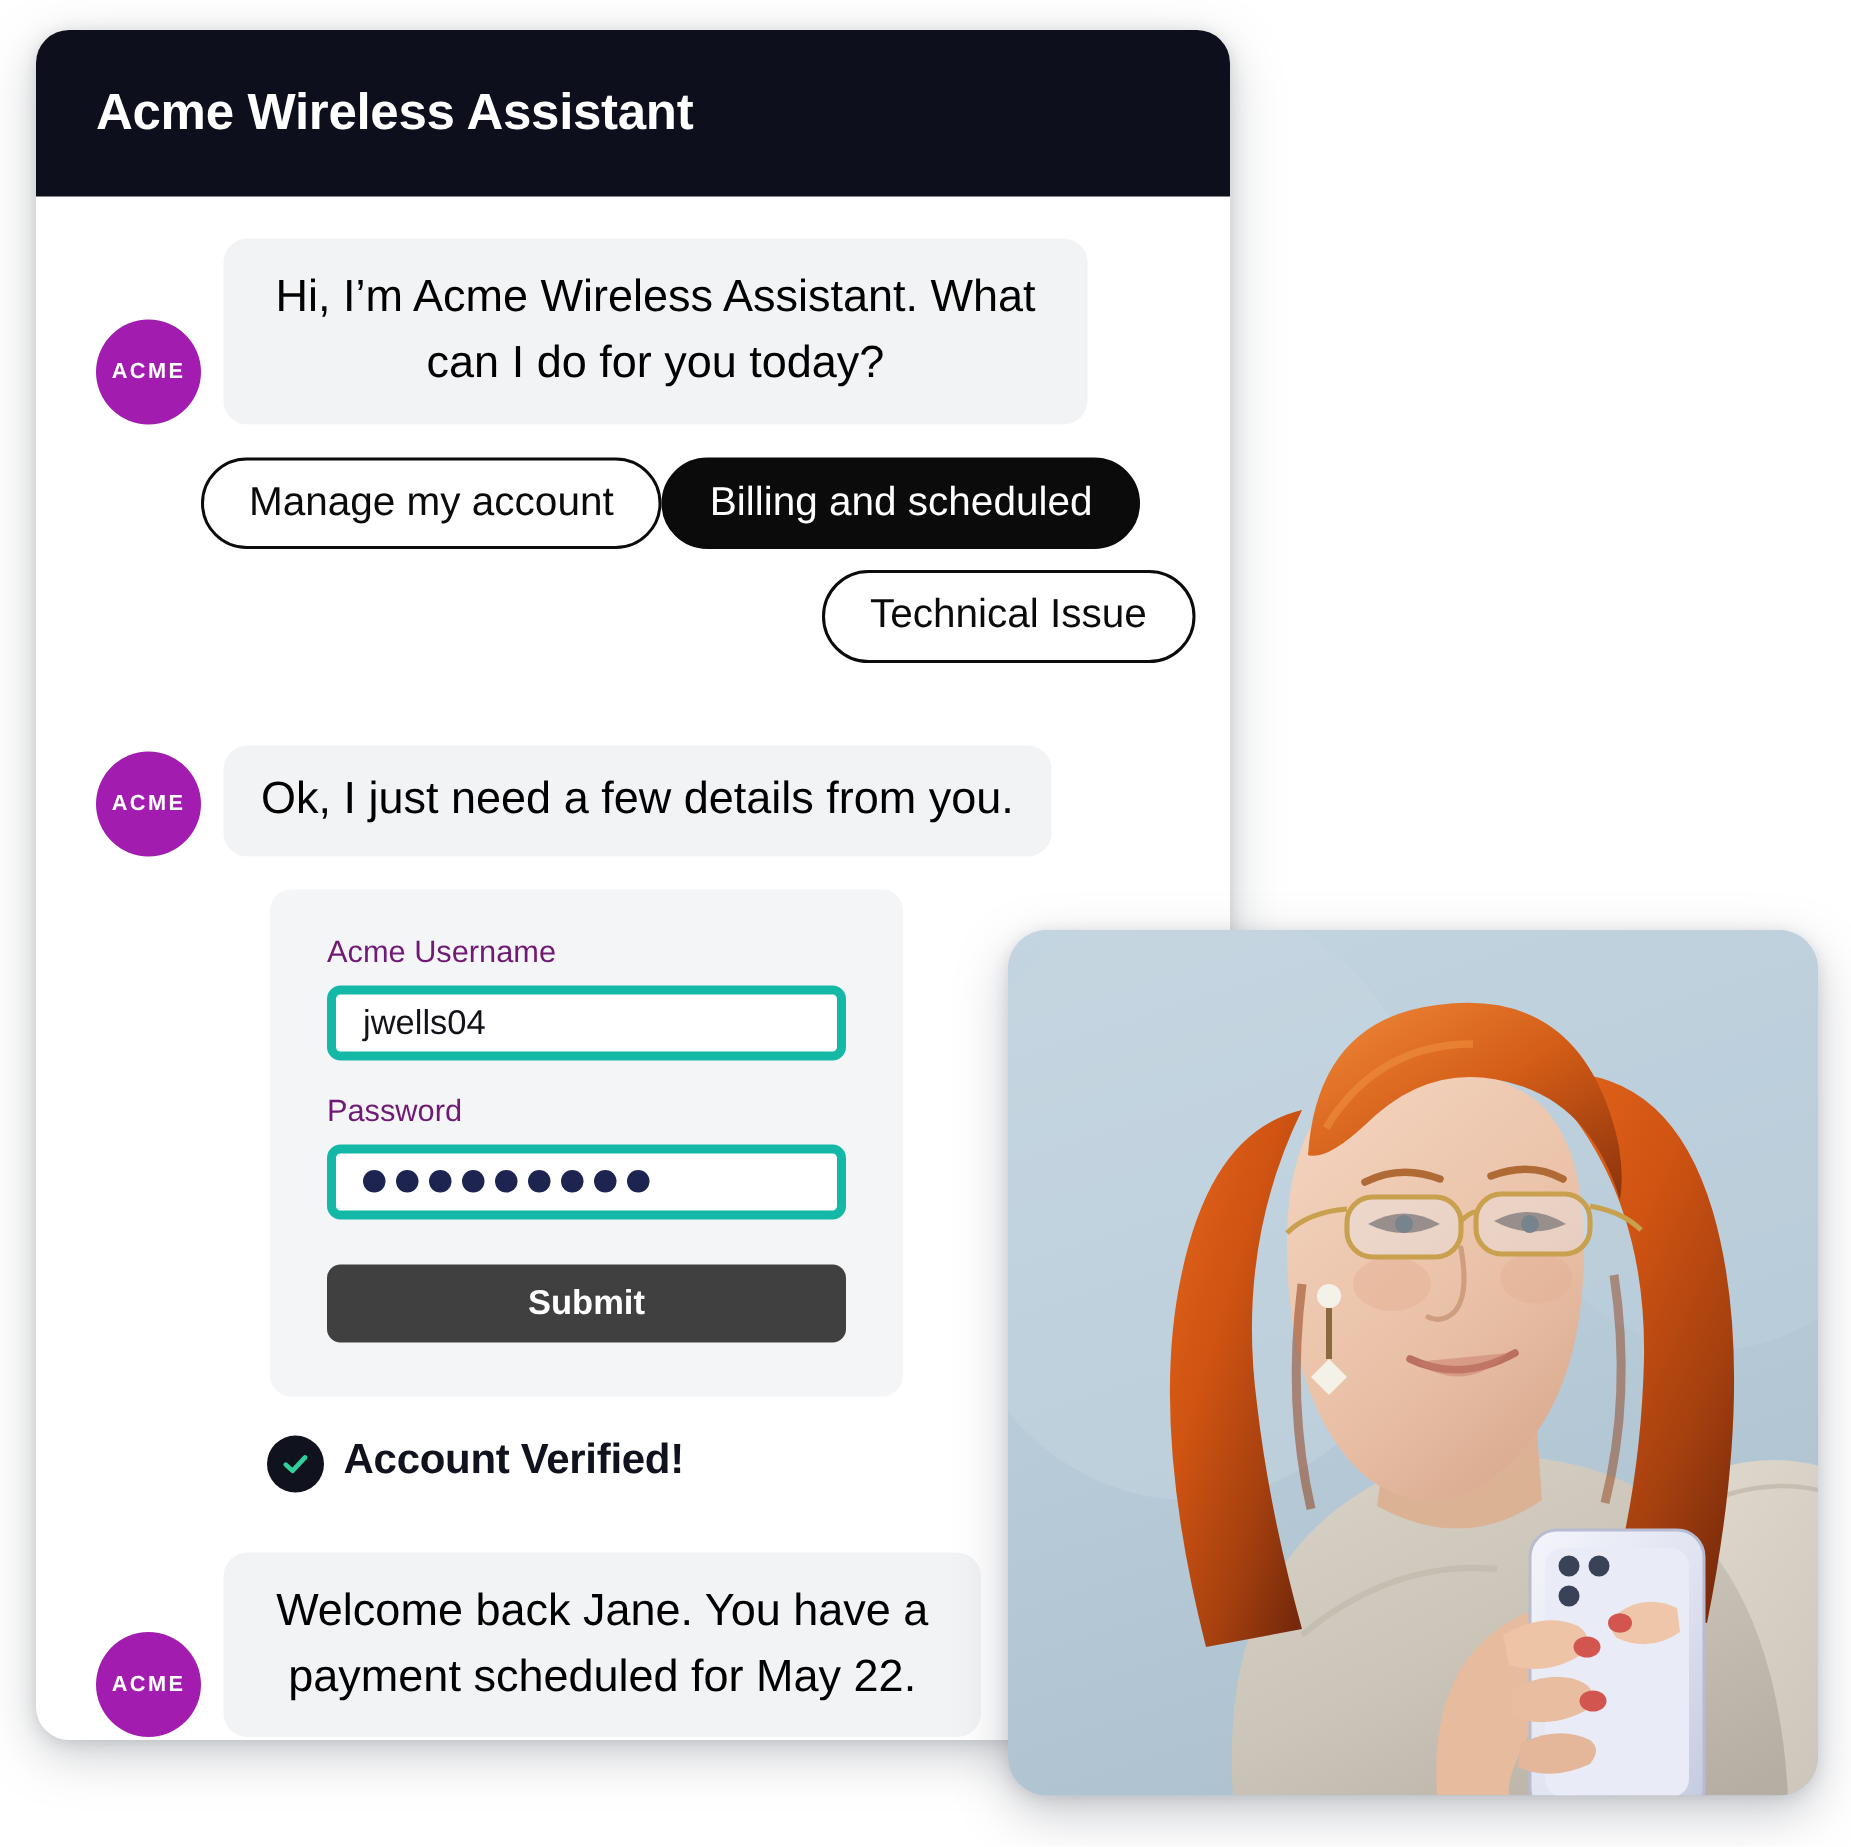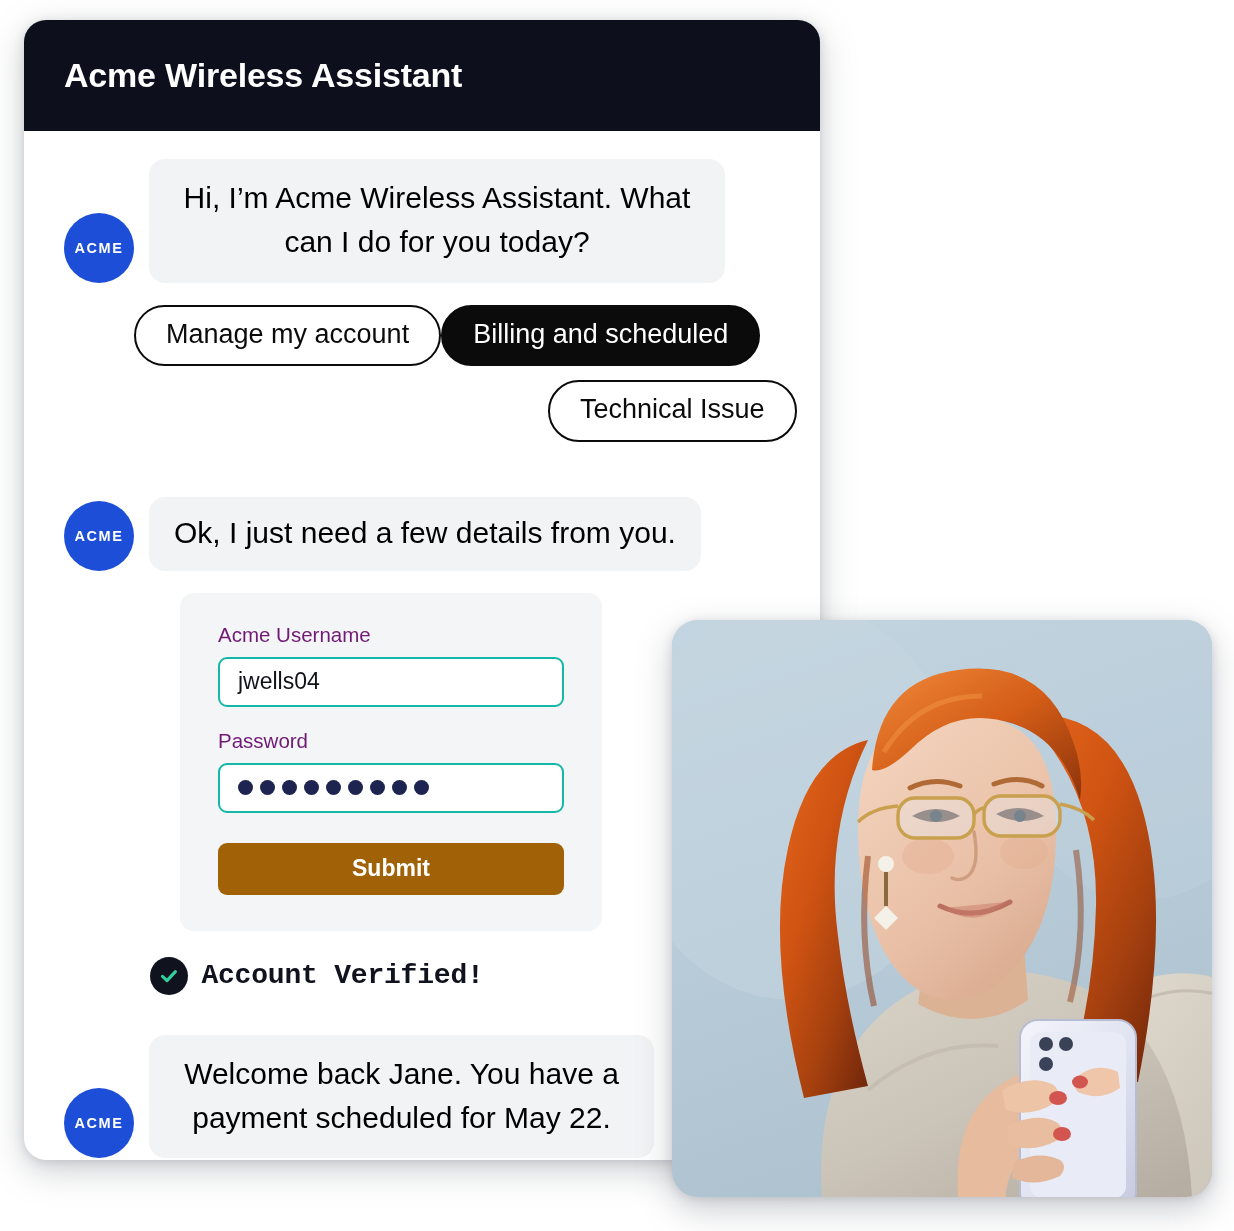--- a/index.html
+++ b/index.html
@@ -37,21 +37,21 @@
   
   .msg-row {
     display: flex; align-items: flex-end;
     gap: 15px;
     padding-left: 40px;
   }
   .avatar {
     flex: 0 0 auto;
     width: 70px; height: 70px;
     border-radius: 50%;
-    background: #1d4ed8;
+    background: #a21caf;
     display: flex; align-items: center; justify-content: center;
   }
   .avatar-text {
     color: #ffffff;
     font-size: 14.5px;
     font-weight: 700;
     letter-spacing: 1.6px;
   }
   .bubble {
     background: #f2f3f5;
@@ -101,50 +101,49 @@
     padding: 30px 38px 36px 38px;
   }
   .field-label {
     font-size: 20.5px;
     color: #701a75;
     margin-bottom: 10px;
   }
   .text-input {
     width: 346px; height: 50px;
     background: #ffffff;
-    border: 2px solid #14b8a6;
+    border: 6px solid #14b8a6;
     border-radius: 9px;
     display: flex; align-items: center;
     padding: 1px 18px;
     font-size: 23px;
     color: #111318;
   }
   .field-group + .field-group { margin-top: 22px; }
   .dots { display: flex; gap: 7px; align-items: center; }
   .dot { width: 15px; height: 15px; border-radius: 50%; background: #1e2450; }
   .submit-btn {
     margin-top: 30px;
     width: 346px; height: 52px;
-    background: #a16207;
+    background: #404040;
     color: #ffffff;
     border: none;
     border-radius: 9px;
     font-family: "Liberation Sans", sans-serif;
     font-size: 23px;
     font-weight: 700;
     cursor: pointer;
   }
 
   
   .verified-row {
-    display: flex; align-items: center; justify-content: center;
+    display: flex; justify-content: center;
     gap: 13px;
     margin-top: 26px;
     padding-right: 210px;
-    font-family: Liberation Mono, monospace;
   }
   .check-badge {
     width: 38px; height: 38px;
     border-radius: 50%;
     background: #10131d;
     display: flex; align-items: center; justify-content: center;
     flex: 0 0 auto;
   }
   .verified-label {
     font-size: 28px;

